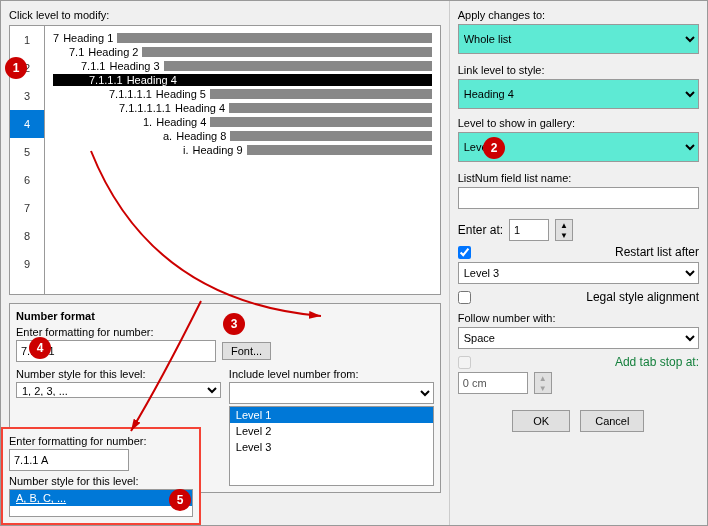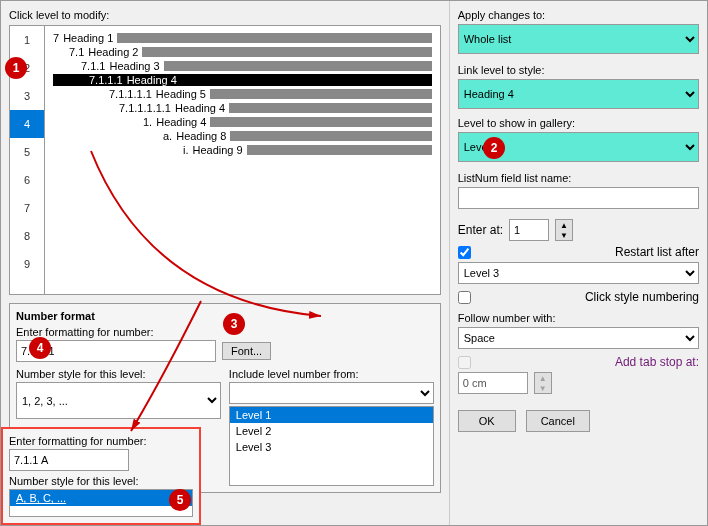--- a/index.html
+++ b/index.html
@@ -29,21 +29,21 @@
     
     .number-format-section { margin-top: 8px; border: 1px solid #999; padding: 6px; background: #f5f5f5; position: relative; }
     .section-label { font-size: 11px; font-weight: bold; margin-bottom: 4px; }
     .format-row { display: flex; align-items: center; margin-bottom: 6px; gap: 6px; }
     .sub-label { font-size: 11px; margin-bottom: 2px; }
     input[type="text"] { border: 1px solid #999; background: white; padding: 2px 4px; font-size: 11px; height: 22px; }
     .format-input { width: 200px; }
     .font-btn { padding: 2px 8px; background: #e0e0e0; border: 1px solid #999; cursor: pointer; font-size: 11px; }
     .two-col { display: flex; gap: 8px; margin-top: 4px; }
     .col { flex: 1; }
-    select { border: 1px solid #999; background: white; padding: 1px; font-size: 11px; width: 100%; height: 37px; }
+    select { border: 1px solid #999; background: white; padding: 1px; font-size: 11px; width: 100%; height: 16px; }
     .include-dropdown-area { display: flex; flex-direction: column; }
     .include-list { border: 1px solid #999; background: white; height: 80px; overflow-y: auto; margin-top: 2px; }
     .include-list-item { padding: 2px 6px; cursor: pointer; font-size: 11px; }
     .include-list-item.selected { background: #0078d7; color: white; }
     
     
     .position-section { margin-top: 4px; }
     .pos-row { display: flex; align-items: center; gap: 6px; margin-bottom: 3px; }
     .pos-label { width: 100px; font-size: 11px; }
     .pos-input { width: 70px; }
@@ -59,34 +59,34 @@
     .right-panel { width: 258px; padding: 8px; }
     .right-label { font-size: 11px; margin-bottom: 3px; }
     .right-select { width: 100%; height: 30px; border: 1px solid #999; background: #5eead4; font-size: 11px; margin-bottom: 10px; }
     .right-input { width: 100%; height: 22px; border: 1px solid #999; background: white; font-size: 11px; margin-bottom: 10px; padding: 2px 4px; }
     .right-section { margin-bottom: 8px; }
     .start-row { display: flex; align-items: center; gap: 6px; margin-bottom: 4px; }
     .start-input { width: 40px; height: 22px; border: 1px solid #999; background: white; font-size: 11px; padding: 2px; }
     .checkbox-row { display: flex; align-items: center; gap: 4px; margin-bottom: 3px; justify-content: space-between; }
     .checkbox-row input[type="checkbox"] { width: 13px; height: 13px; }
     .right-select-small { width: 100%; height: 22px; border: 1px solid #999; background: white; font-size: 11px; margin-bottom: 6px; }
-    .bottom-btn-row { display: flex; gap: 10px; margin-top: 16px; }
+    .bottom-btn-row { display: flex; justify-content: center; gap: 10px; margin-top: 16px; }
     .ok-btn { padding: 4px 20px; background: #e0e0e0; border: 1px solid #999; cursor: pointer; font-size: 11px; }
     .cancel-btn { padding: 4px 14px; background: #e0e0e0; border: 1px solid #999; cursor: pointer; font-size: 11px; }
 
     
     .badge { position: absolute; width: 22px; height: 22px; border-radius: 50%; background: #c00; color: white; font-size: 12px; font-weight: bold; display: flex; align-items: center; justify-content: center; z-index: 20; }
     
     
     .arrow-svg { position: absolute; top: 0; left: 0; width: 100%; height: 100%; pointer-events: none; z-index: 15; }
     
     
     .follow-section { margin-bottom: 6px; }
     .disabled-input { background: #d0d0d0; }
-    .grayed { color: #701a75; }
+    .grayed { color: #15803d; }
   </style>
 </head>
 <body>
 
 <div class="dialog">
   <div class="dialog-content">
 
     <div class="left-panel">
       <div class="click-level-label">Click level to modify:</div>
 
@@ -237,21 +237,21 @@
         </div>
         <div class="checkbox-row">
           <input type="checkbox" id="restart-cb" checked="" style="">
           <label for="restart-cb">Restart list after</label>
         </div>
         <select class="right-select-small">
           <option>Level 3</option>
         </select>
         <div class="checkbox-row">
           <input type="checkbox" id="legal-cb" style="">
-          <label for="legal-cb">Click style numbering</label>
+          <label for="legal-cb">Legal style alignment</label>
         </div>
       </div>
       
       <div class="follow-section">
         <div class="right-label">Follow number with:</div>
         <select class="right-select-small">
           <option>Space</option><option>Tab character</option><option>Nothing</option>
         </select>
         <div class="checkbox-row">
           <input type="checkbox" id="tab-cb" disabled="" style="">

